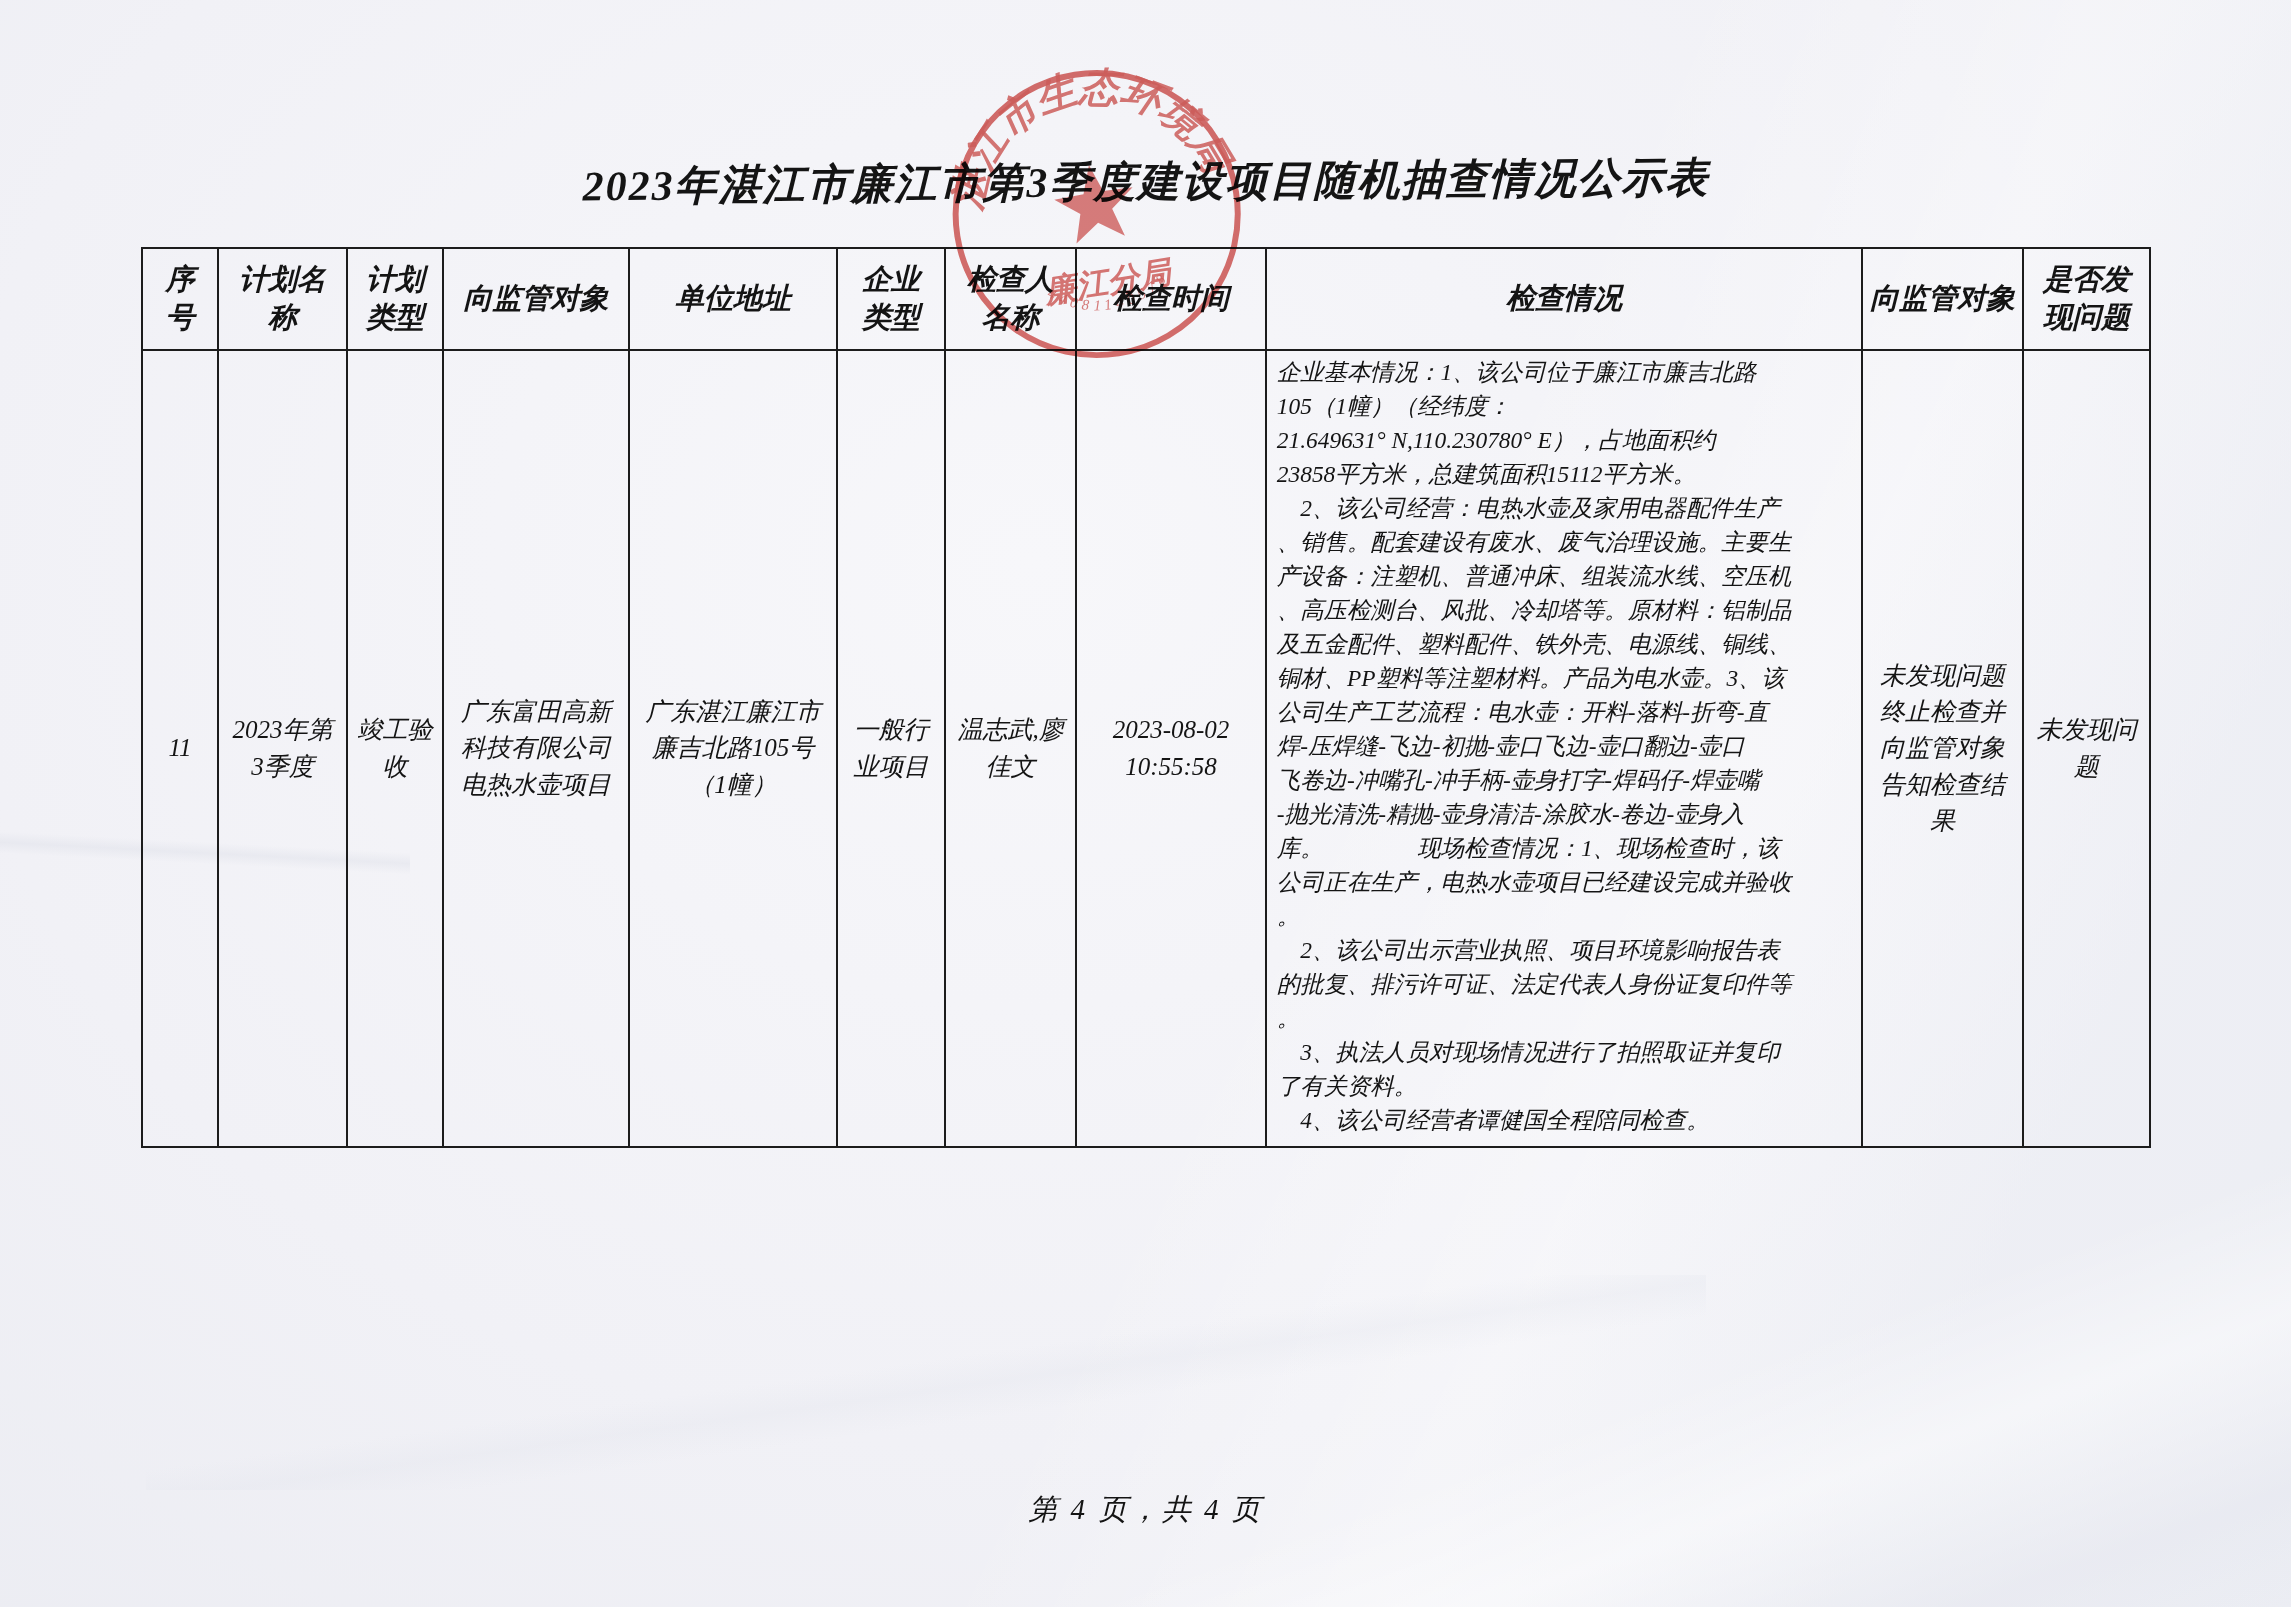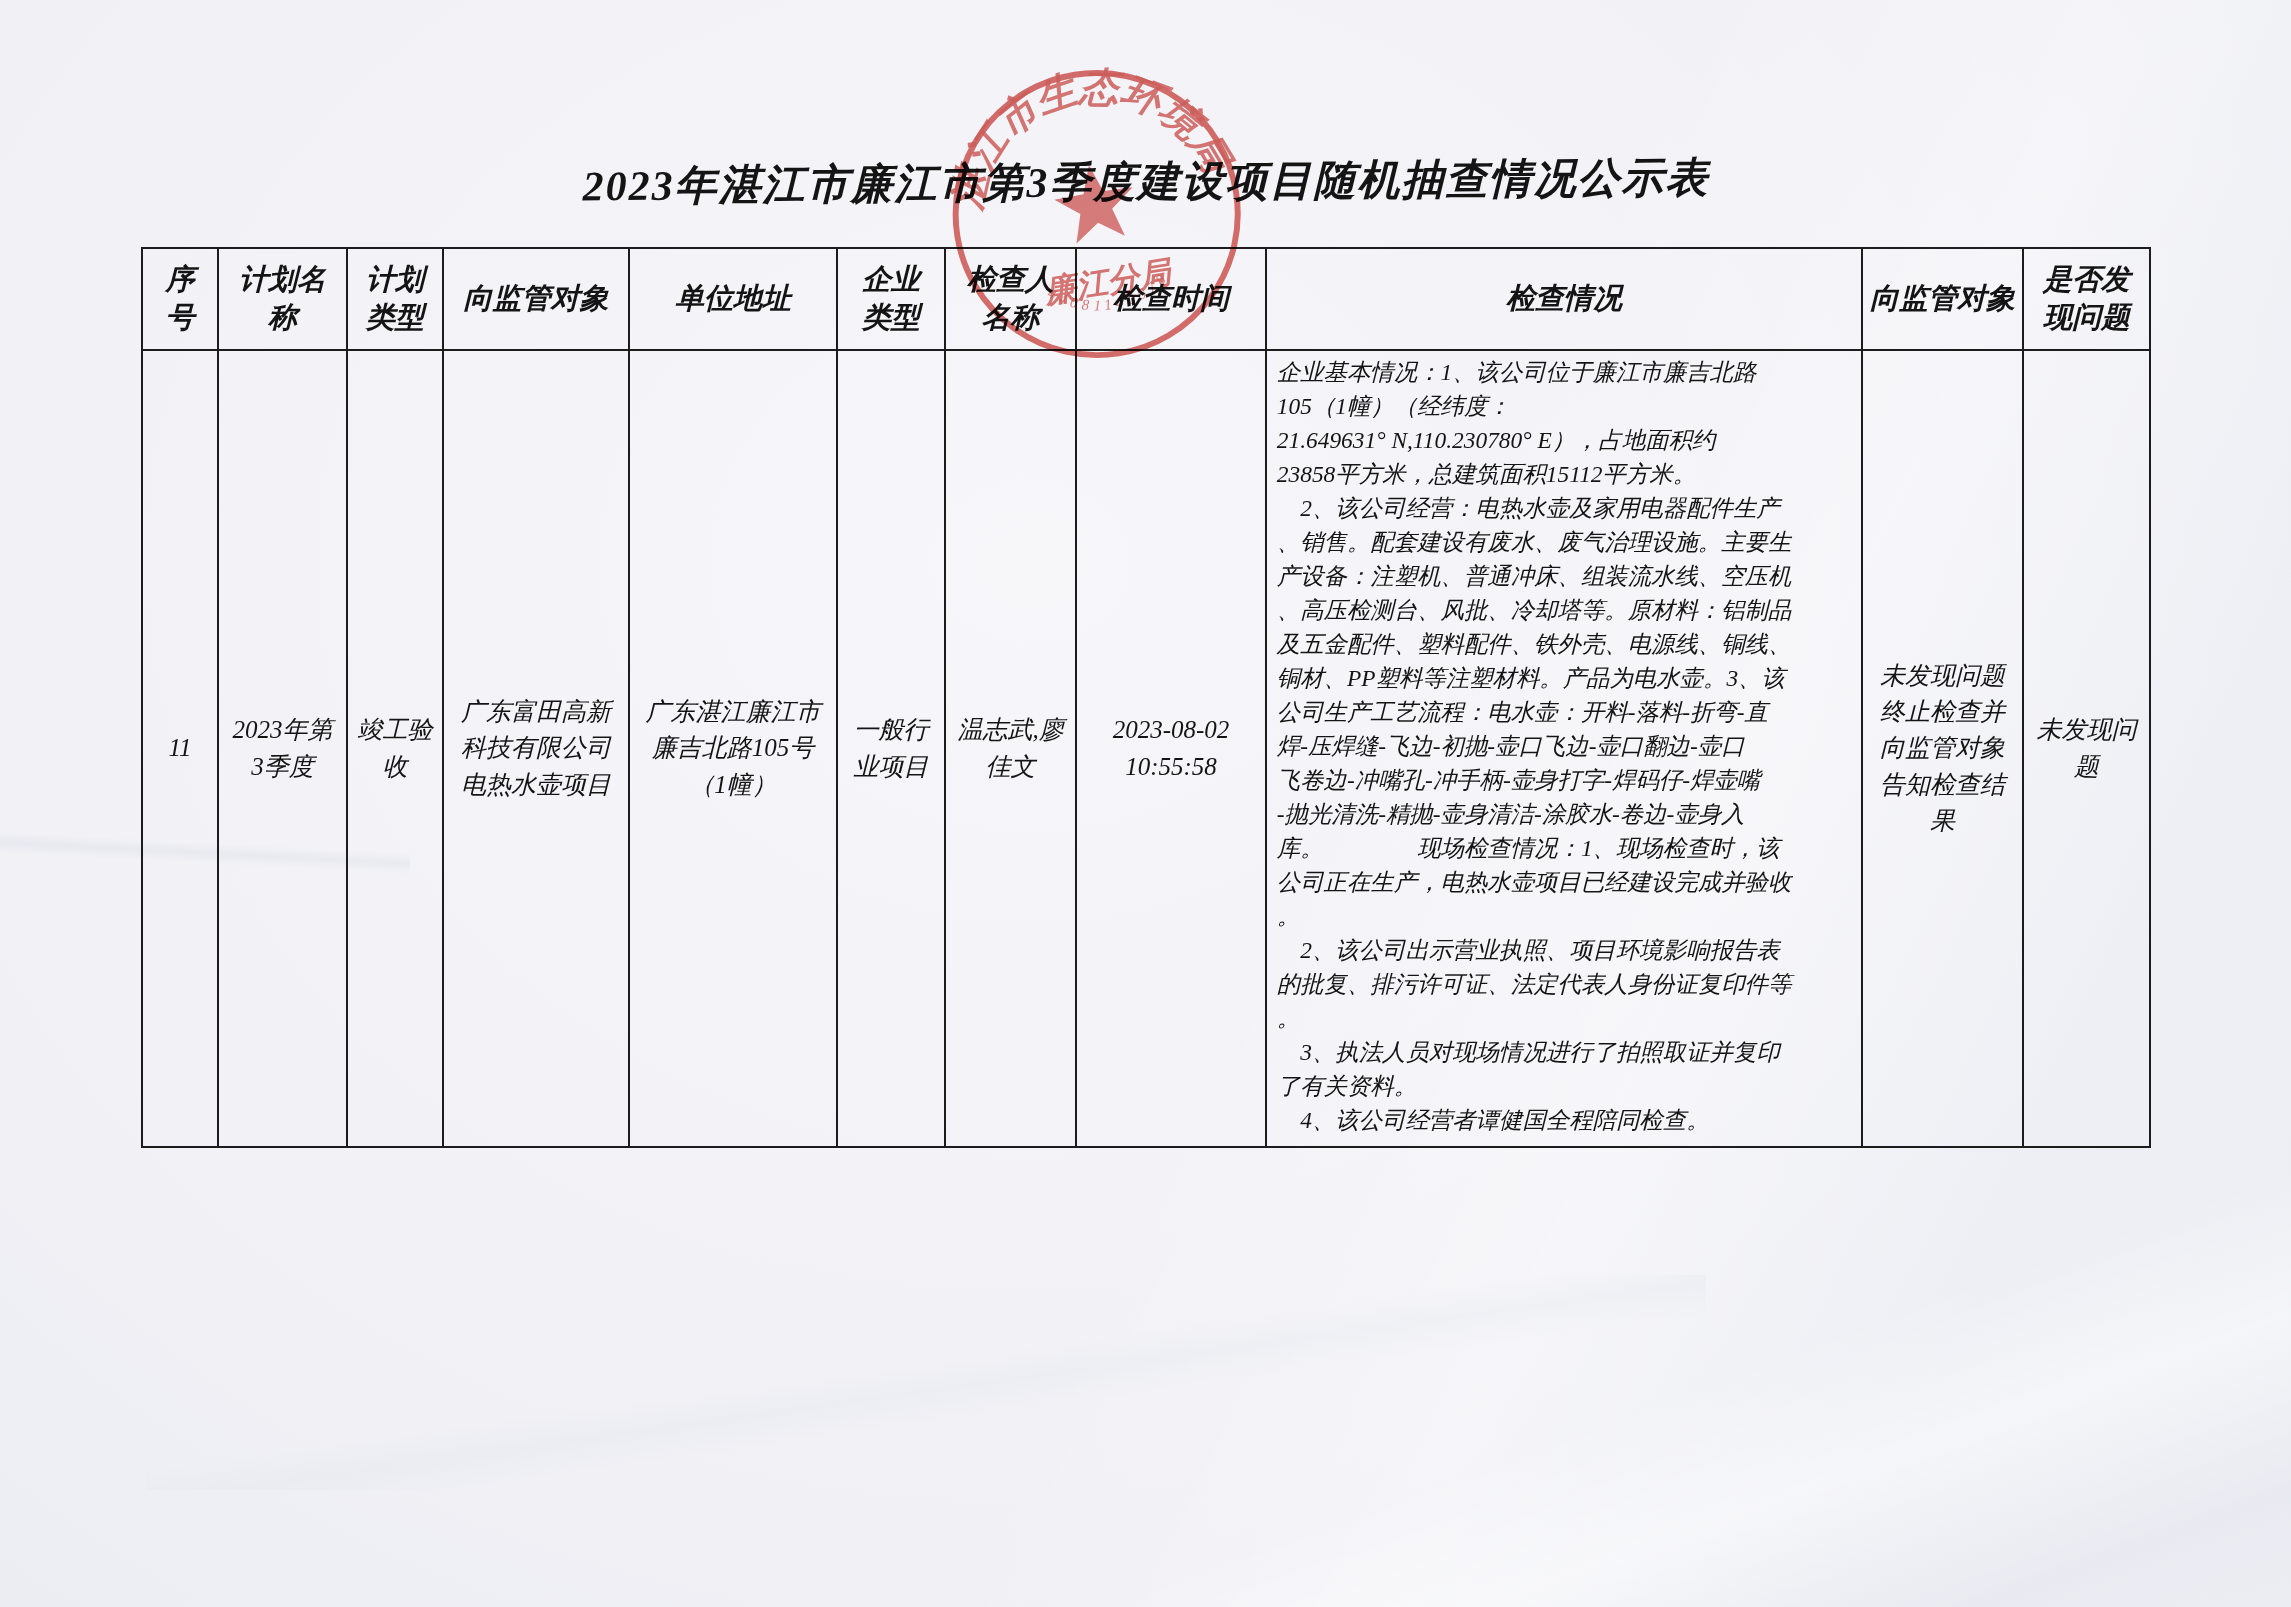--- a/index.html
+++ b/index.html
@@ -213,14 +213,15 @@
         <textPath href="#sealArc" startOffset="50%" text-anchor="middle">湛江市生态环境局</textPath>
       </text>
       <polygon opacity="0.8" points="150,108 160,136.2 189.9,137 166.2,155.3 174.7,184 150,167 125.3,184 133.8,155.3 110.1,137 140,136.2"></polygon>
       <text x="150" y="238" text-anchor="middle" font-size="32" font-weight="bold" opacity="0.85">廉江分局</text>
       <text font-size="15" letter-spacing="5" opacity="0.8">
         <textPath href="#sealCodeArc" startOffset="50%" text-anchor="middle">44081140578</textPath>
       </text>
     </g>
   </svg>
 
+  <div class="page-footer">第 4 页，共 4 页</div>
 </div>
 
 
 </body></html>

